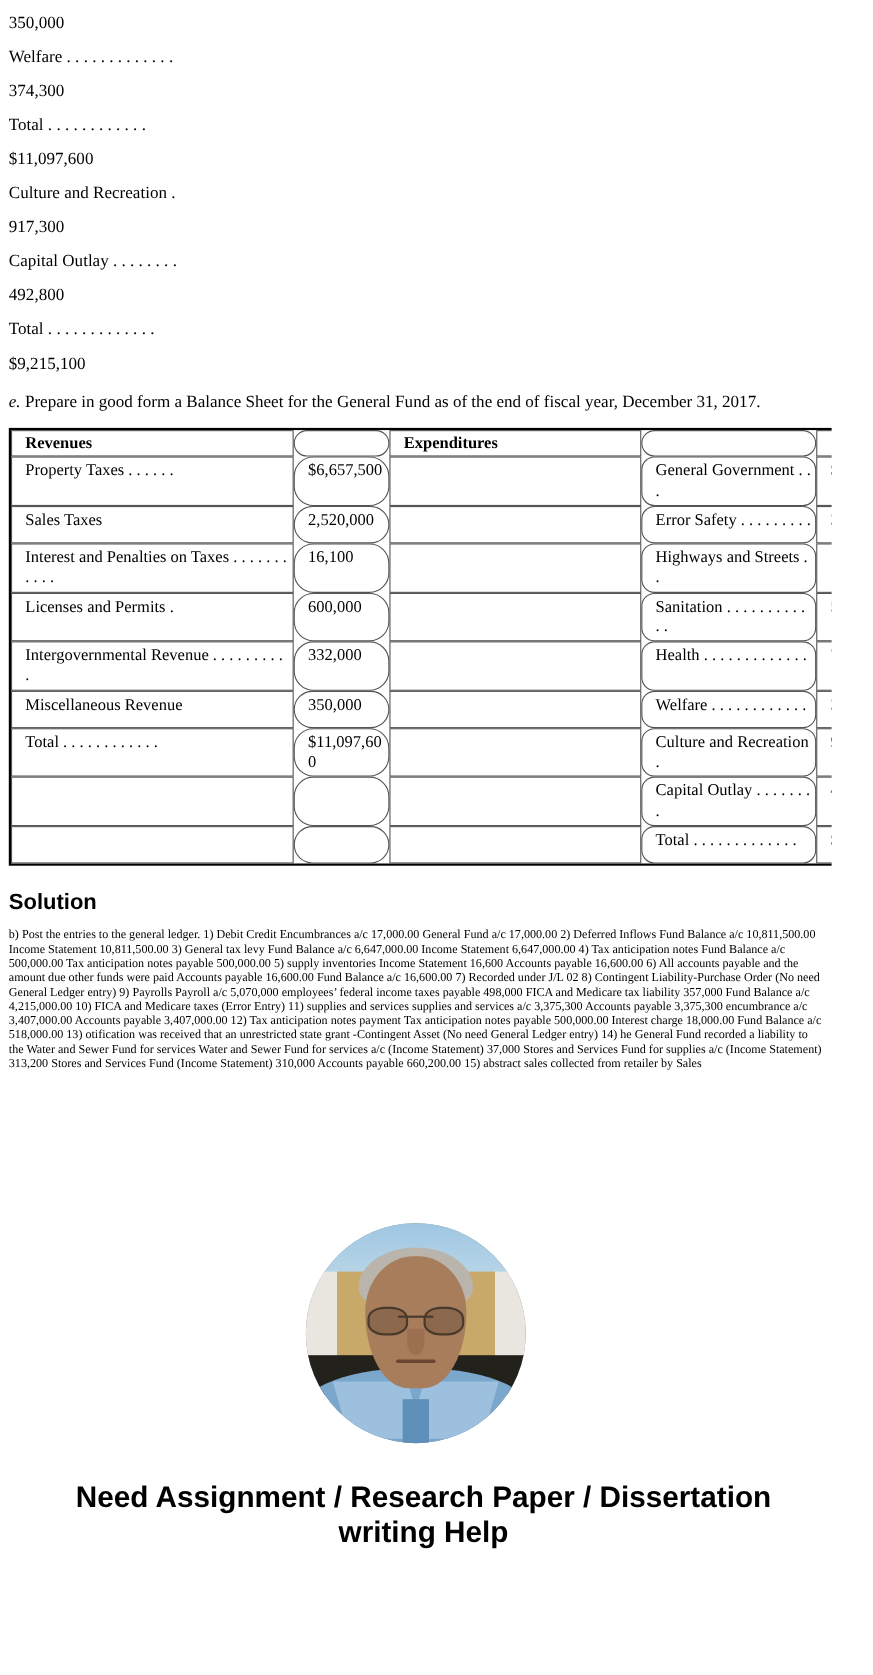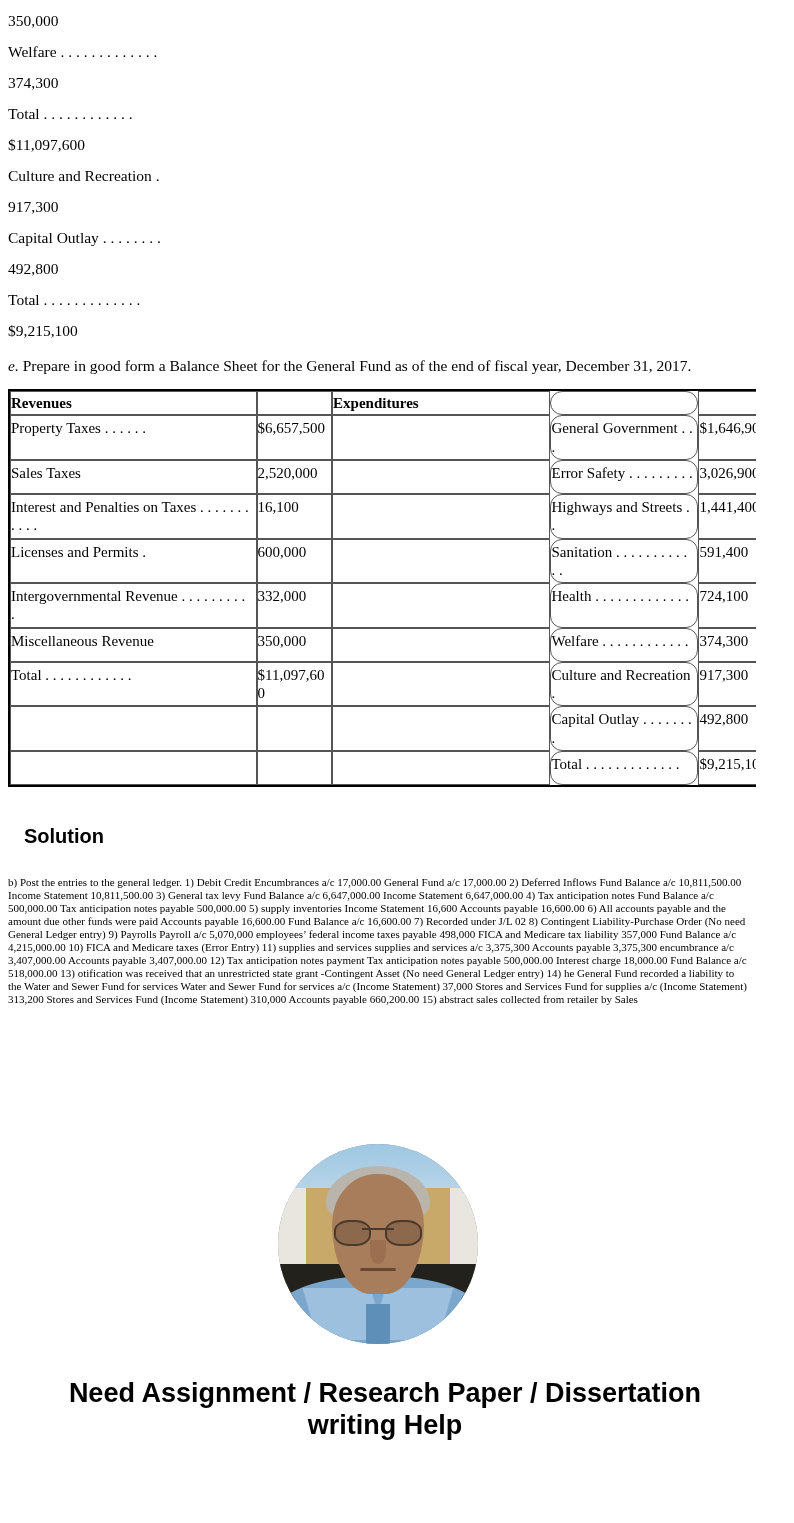--- a/index.html
+++ b/index.html
@@ -53,43 +53,43 @@
     width: 778px;
     table-layout: fixed;
     border: 2px solid #000;
     background: #fff;
   }
   table.bs td {
     border: 1px solid #555;
     vertical-align: top;
     font-size: 15px;
     line-height: 1.22;
-    padding: 3px 3px 3px 0;
+    padding: 3px 3px 3px 12px;
     word-wrap: break-word;
     overflow-wrap: break-word;
   }
   table.bs tr.hdr td {
     font-weight: bold;
     padding-top: 2px;
     padding-bottom: 2px;
   }
   td.c1 { width: 240px; }
-  td.c2 { width: 70px; }
+  td.c2 { width: 70px; border-radius: 18px; }
   td.c3 { width: 212px; }
   td.c4 { width: 142px; border-radius: 12px; }
   td.c5 { width: 80px; }
   td.hdr-span { border: none; }
   .cellrow { height: 34px; }
 
   
   h2.solution-title {
     font-family: "Liberation Sans", "DejaVu Sans", sans-serif;
     font-size: 20px;
     font-weight: bold;
-    margin: 16px;
+    margin: 0;
     padding: 22px 8px 4px 8px;
     letter-spacing: 0;
   }
 
   
   .solution-body {
     padding: 8px 8px 0 8px;
     font-size: 11px;
     line-height: 1.18;
     text-align: left;

